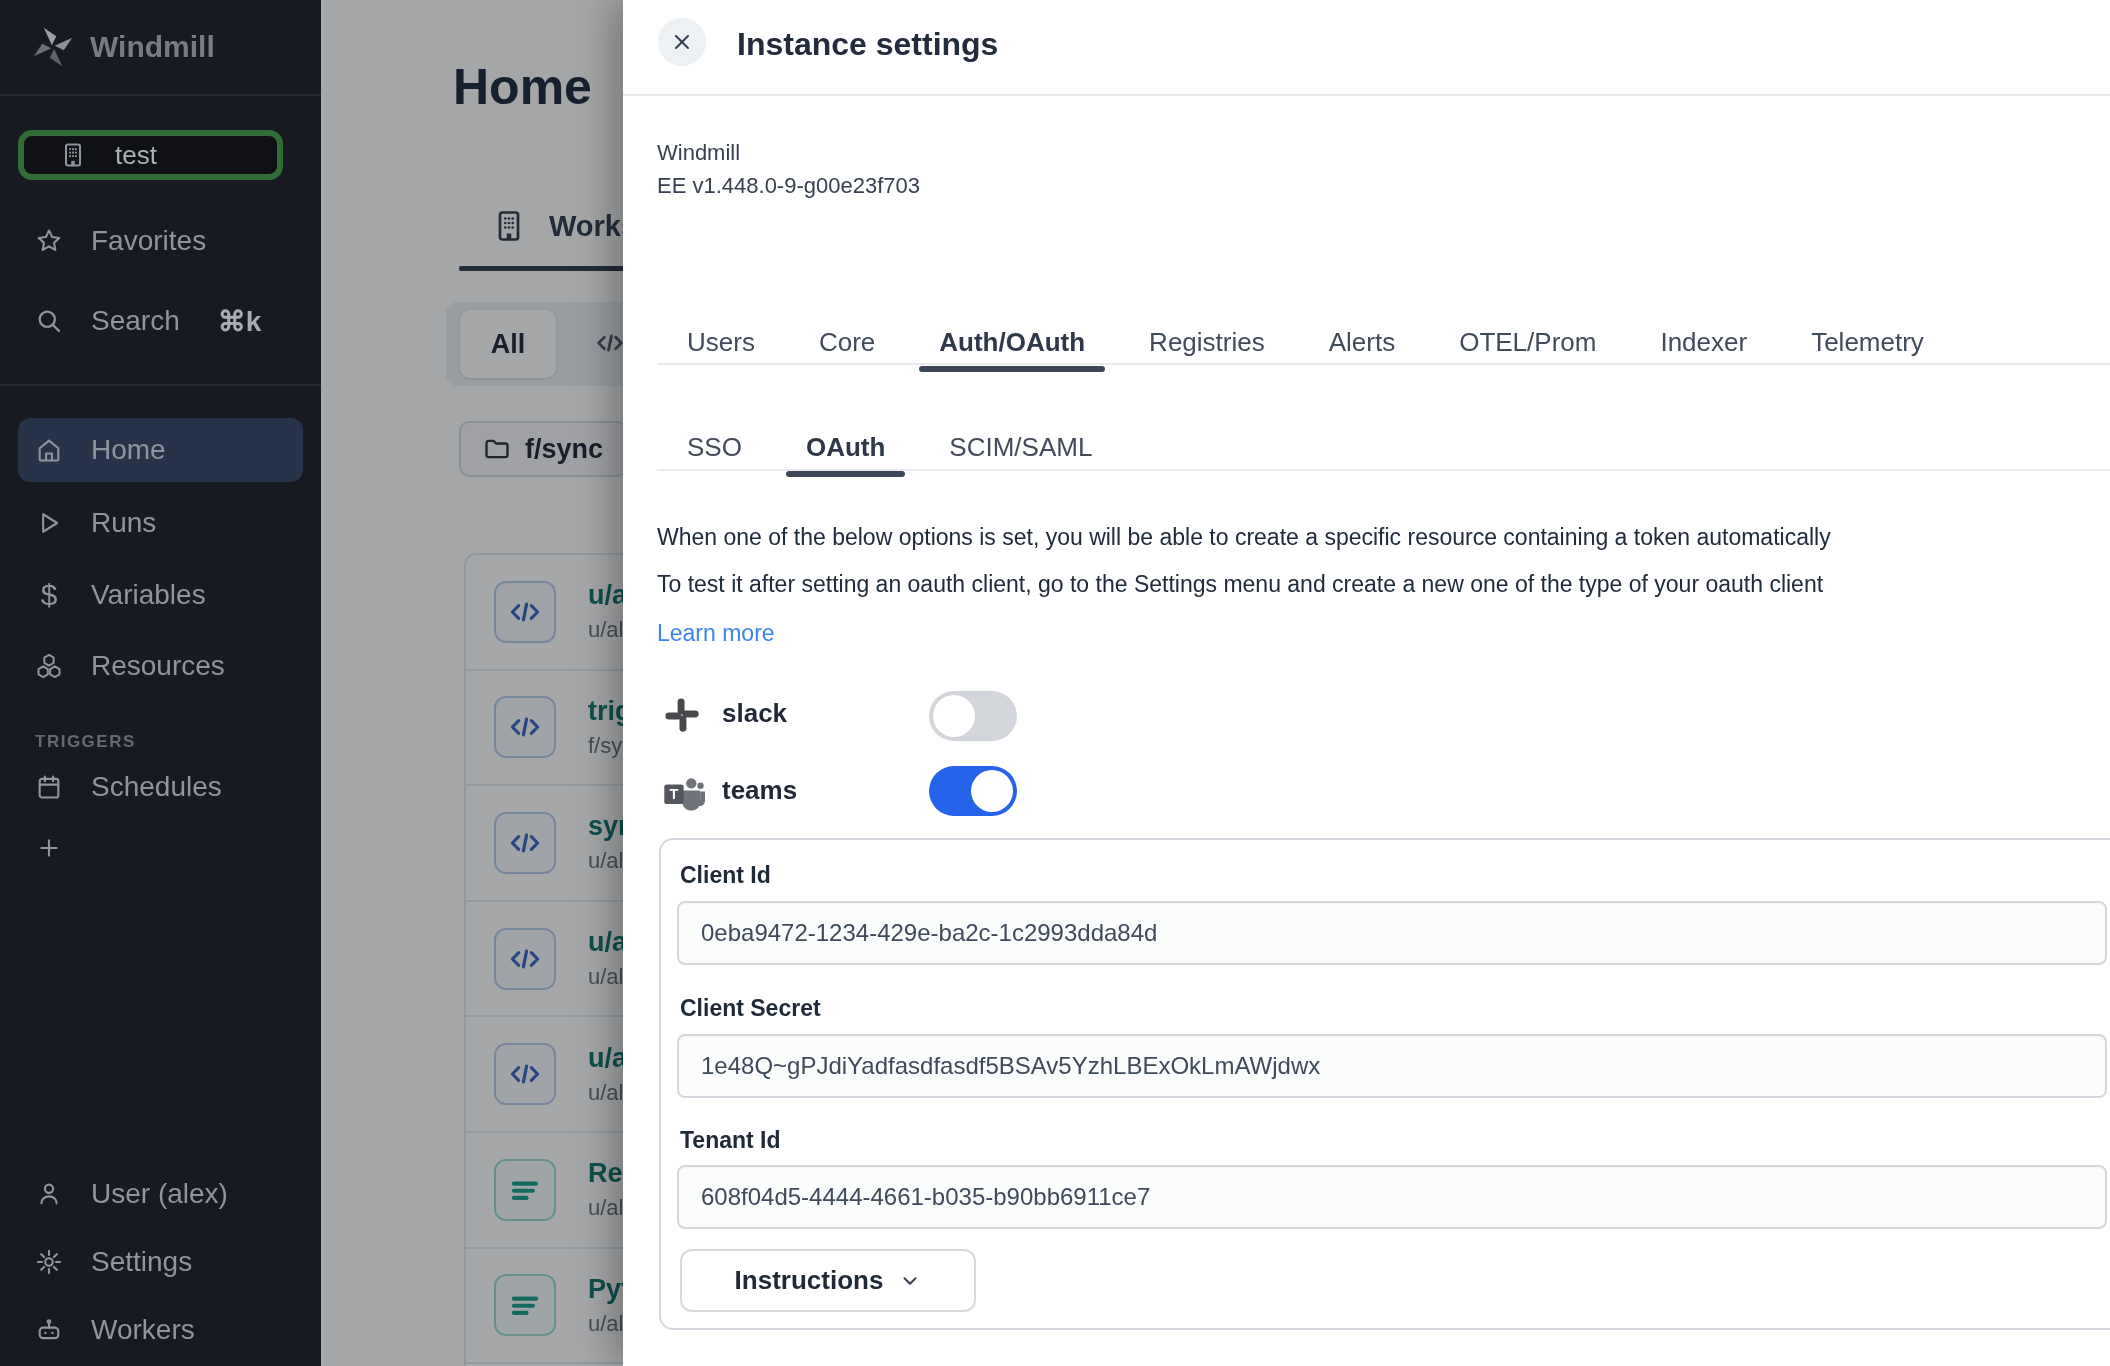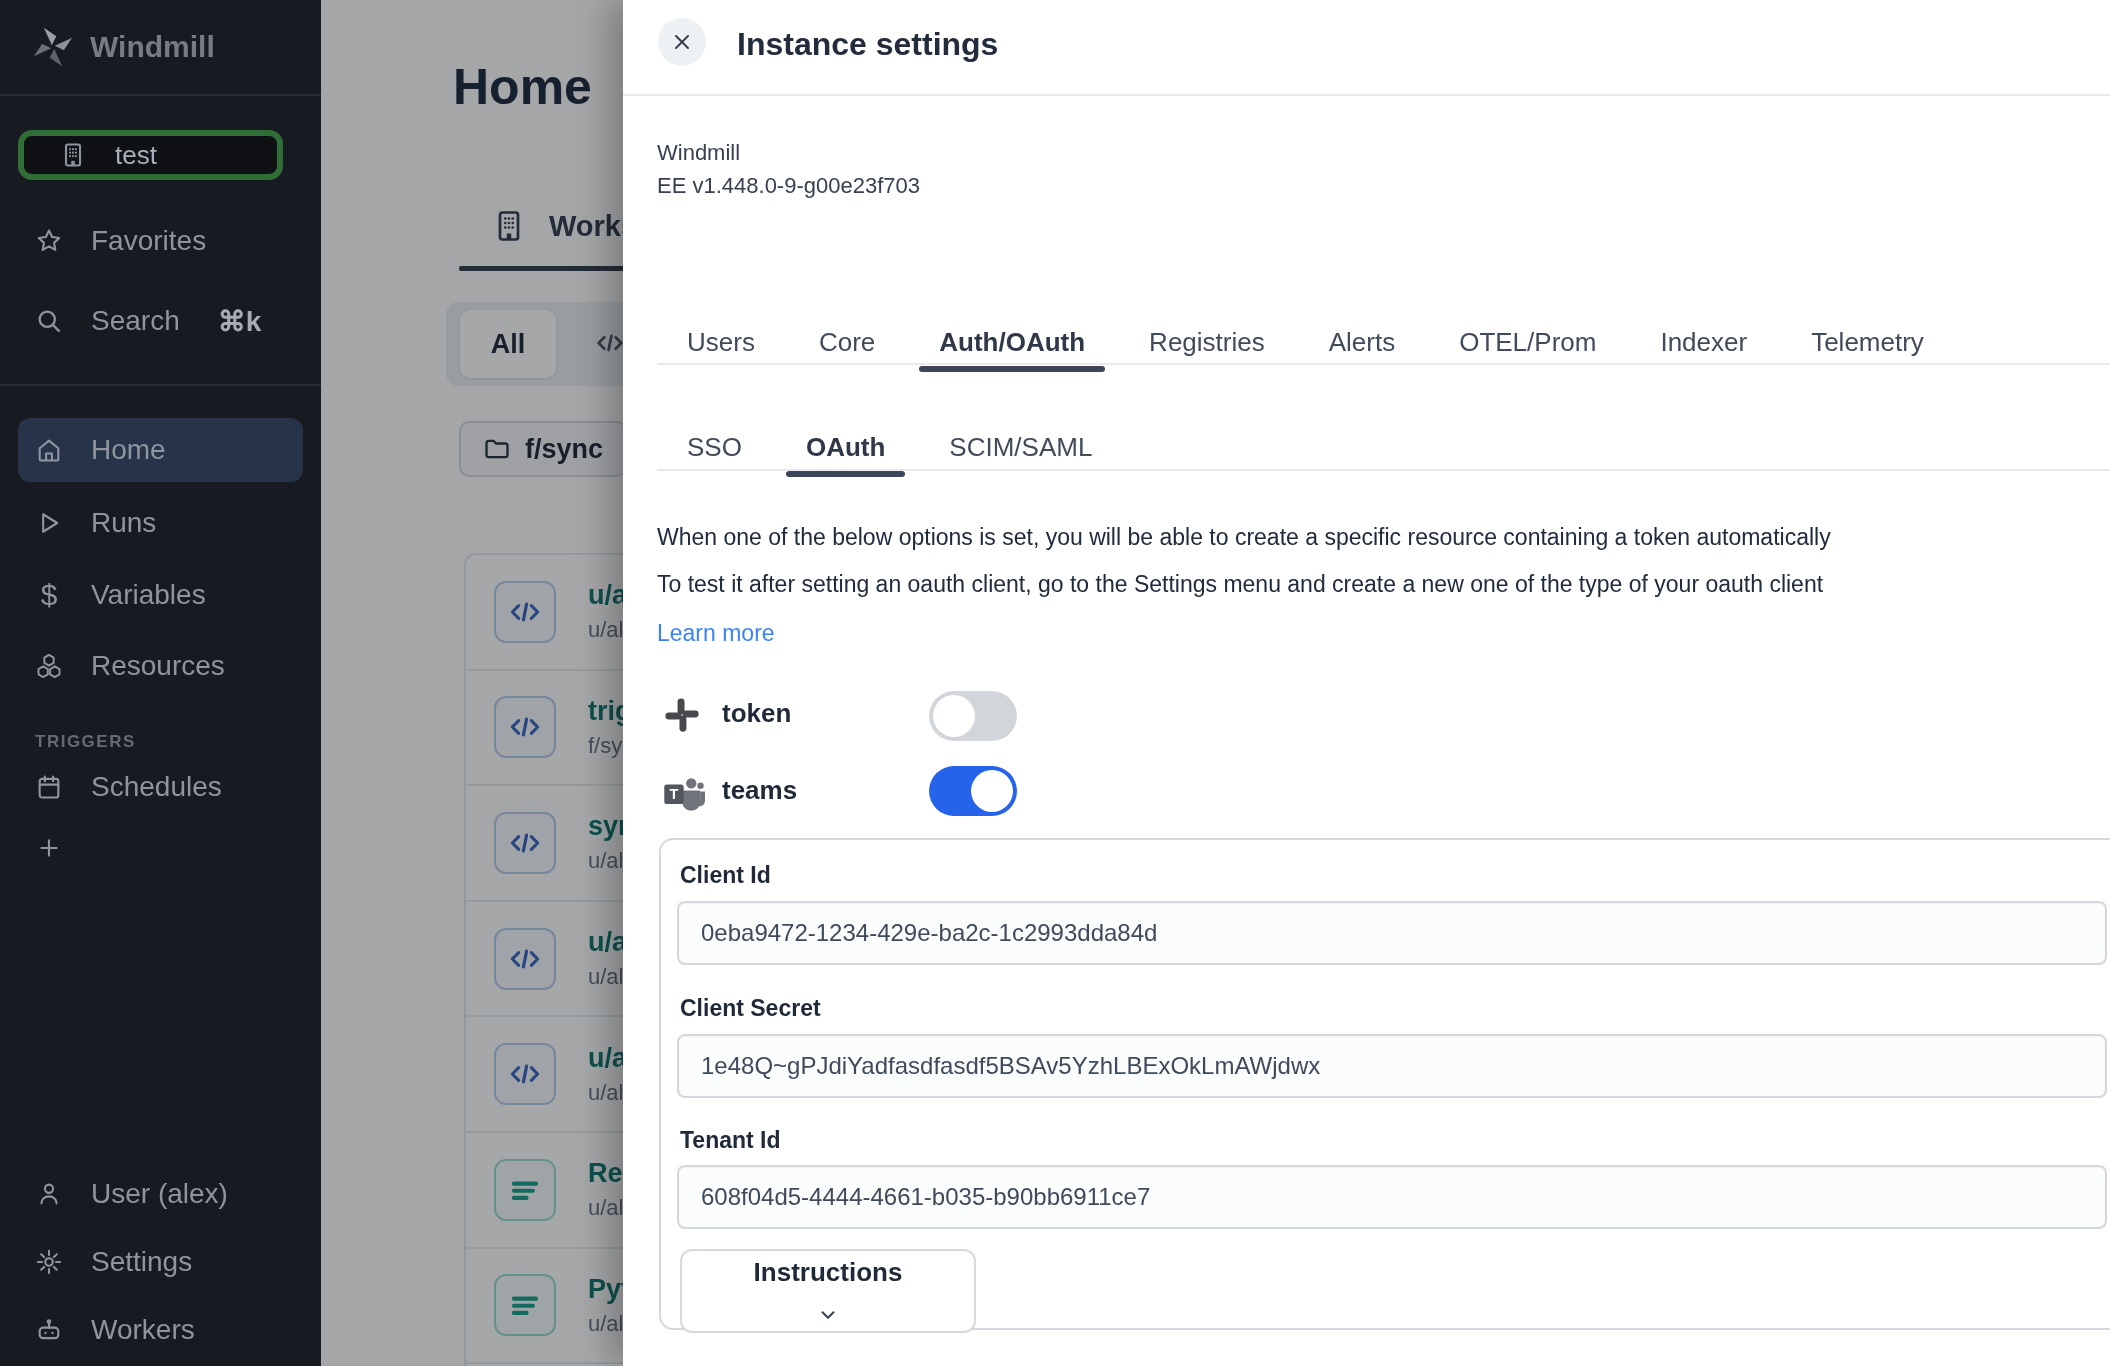--- a/index.html
+++ b/index.html
@@ -78,23 +78,23 @@
   .toggle.on{background:#2563eb;}
   .toggle .knob{position:absolute;top:4px;width:42px;height:42px;border-radius:50%;background:#ffffff;}
   .toggle.off .knob{left:4px;}
   .toggle.on .knob{left:42px;}
   .group-box{position:absolute;left:36px;top:838px;width:1470px;height:492px;border:2px solid #d5d9df;
     border-radius:14px;box-sizing:border-box;}
   .field-label{position:absolute;left:19px;font-size:23px;font-weight:bold;color:#1f2937;}
   .text-input{position:absolute;left:16px;width:1430px;height:64px;border:2px solid #d3d7dd;border-radius:8px;
     background:#fbfcfc;box-sizing:border-box;padding:0 22px;font-size:24px;color:#3f4a5a;
     font-family:"Liberation Sans",sans-serif;box-shadow:inset 0 1px 2px rgba(0,0,0,0.04);}
-  .instructions-btn{position:absolute;left:19px;top:409px;width:296px;height:84px;background:#ffffff;
+  .instructions-btn{position:absolute;left:19px;top:409px;width:296px;height:63px;background:#ffffff;
     border:2px solid #d6dade;border-radius:12px;display:flex;align-items:center;justify-content:center;gap:16px;
-    font-size:26px;font-weight:bold;color:#1f2937;cursor:pointer;font-family:"Liberation Sans",sans-serif;flex-direction:column;}
+    font-size:26px;font-weight:bold;color:#1f2937;cursor:pointer;font-family:"Liberation Sans",sans-serif;}
   svg{display:block;}
 </style>
 </head>
 <body>
 
 <div class="content">
   <div class="page-title">Home</div>
 
   <div class="ws-tab">
     <span>
@@ -430,21 +430,21 @@
 
   <div class="provider-row" style="top:686px">
     <span class="p-icon">
       <svg width="38" height="38" viewBox="0 0 24 24" fill="#47494d">
         <rect x="9.2" y="1.5" width="4.4" height="10.2" rx="2.2"></rect>
         <rect x="10.4" y="12.3" width="4.4" height="10.2" rx="2.2"></rect>
         <rect x="1.5" y="10.4" width="10.2" height="4.4" ry="2.2"></rect>
         <rect x="12.3" y="9.2" width="10.2" height="4.4" ry="2.2"></rect>
       </svg>
     </span>
-    <span class="p-label">token</span>
+    <span class="p-label">slack</span>
     <button class="toggle off" style="top:5px" aria-checked="false">
         <span class="knob"></span>
       </button>
   </div>
 
   <div class="provider-row" style="top:763px">
     <span class="p-icon">
       <svg width="42" height="40" viewBox="0 0 26 24">
         <g fill="#70747a">
           <circle cx="17.5" cy="6" r="3.2"></circle>

